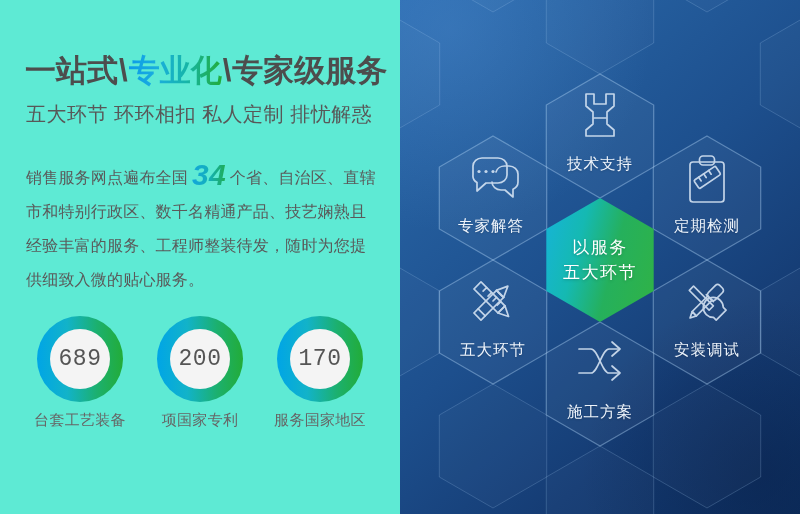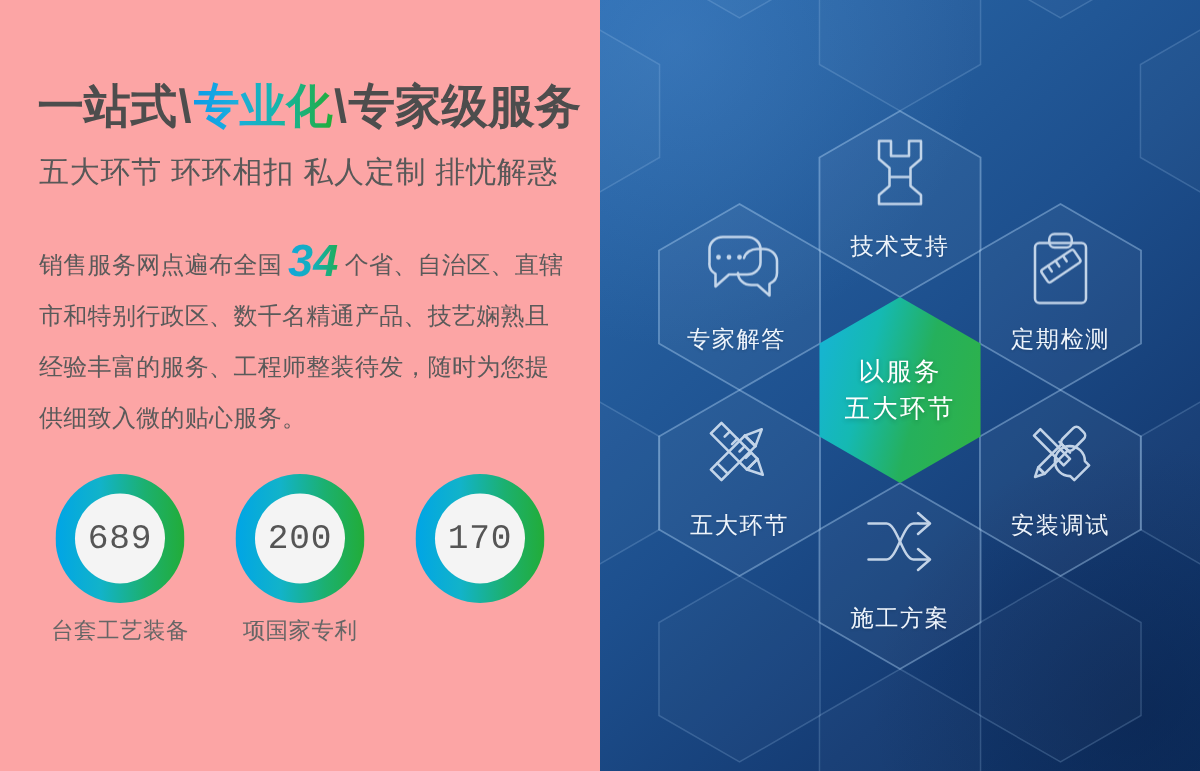--- a/index.html
+++ b/index.html
@@ -19,21 +19,21 @@
     width: 800px;
     height: 514px;
     display: flex;
   }
 
   
   .left-panel {
     position: relative;
     width: 400px;
     height: 514px;
-    background: #fca5a5;
+    background: #5eead4;
     box-sizing: border-box;
   }
 
   .headline {
     position: absolute;
     left: 25px;
     top: 55px;
     font-size: 31px;
     font-weight: bold;
     letter-spacing: 0px;
@@ -248,20 +248,21 @@
                 <stop offset="35%" stop-color="#12b3c9"></stop>
                 <stop offset="70%" stop-color="#1cb06e"></stop>
                 <stop offset="100%" stop-color="#22ac38"></stop>
               </linearGradient>
             </defs>
             <circle cx="43" cy="43" r="43" fill="url(#ringGrad3)"></circle>
             <circle cx="43" cy="43" r="30" fill="#f4f4f4"></circle>
           </svg>
           <div class="ring-value">170</div>
         </div>
+        <div class="stat-label">服务国家地区</div>
       </div>
 
     </div>
   </div>
 
   <div class="right-panel">
     <div class="bg-sheen"></div>
     <div class="bg-sheen2"></div>
 
     <div class="hex-stage">

